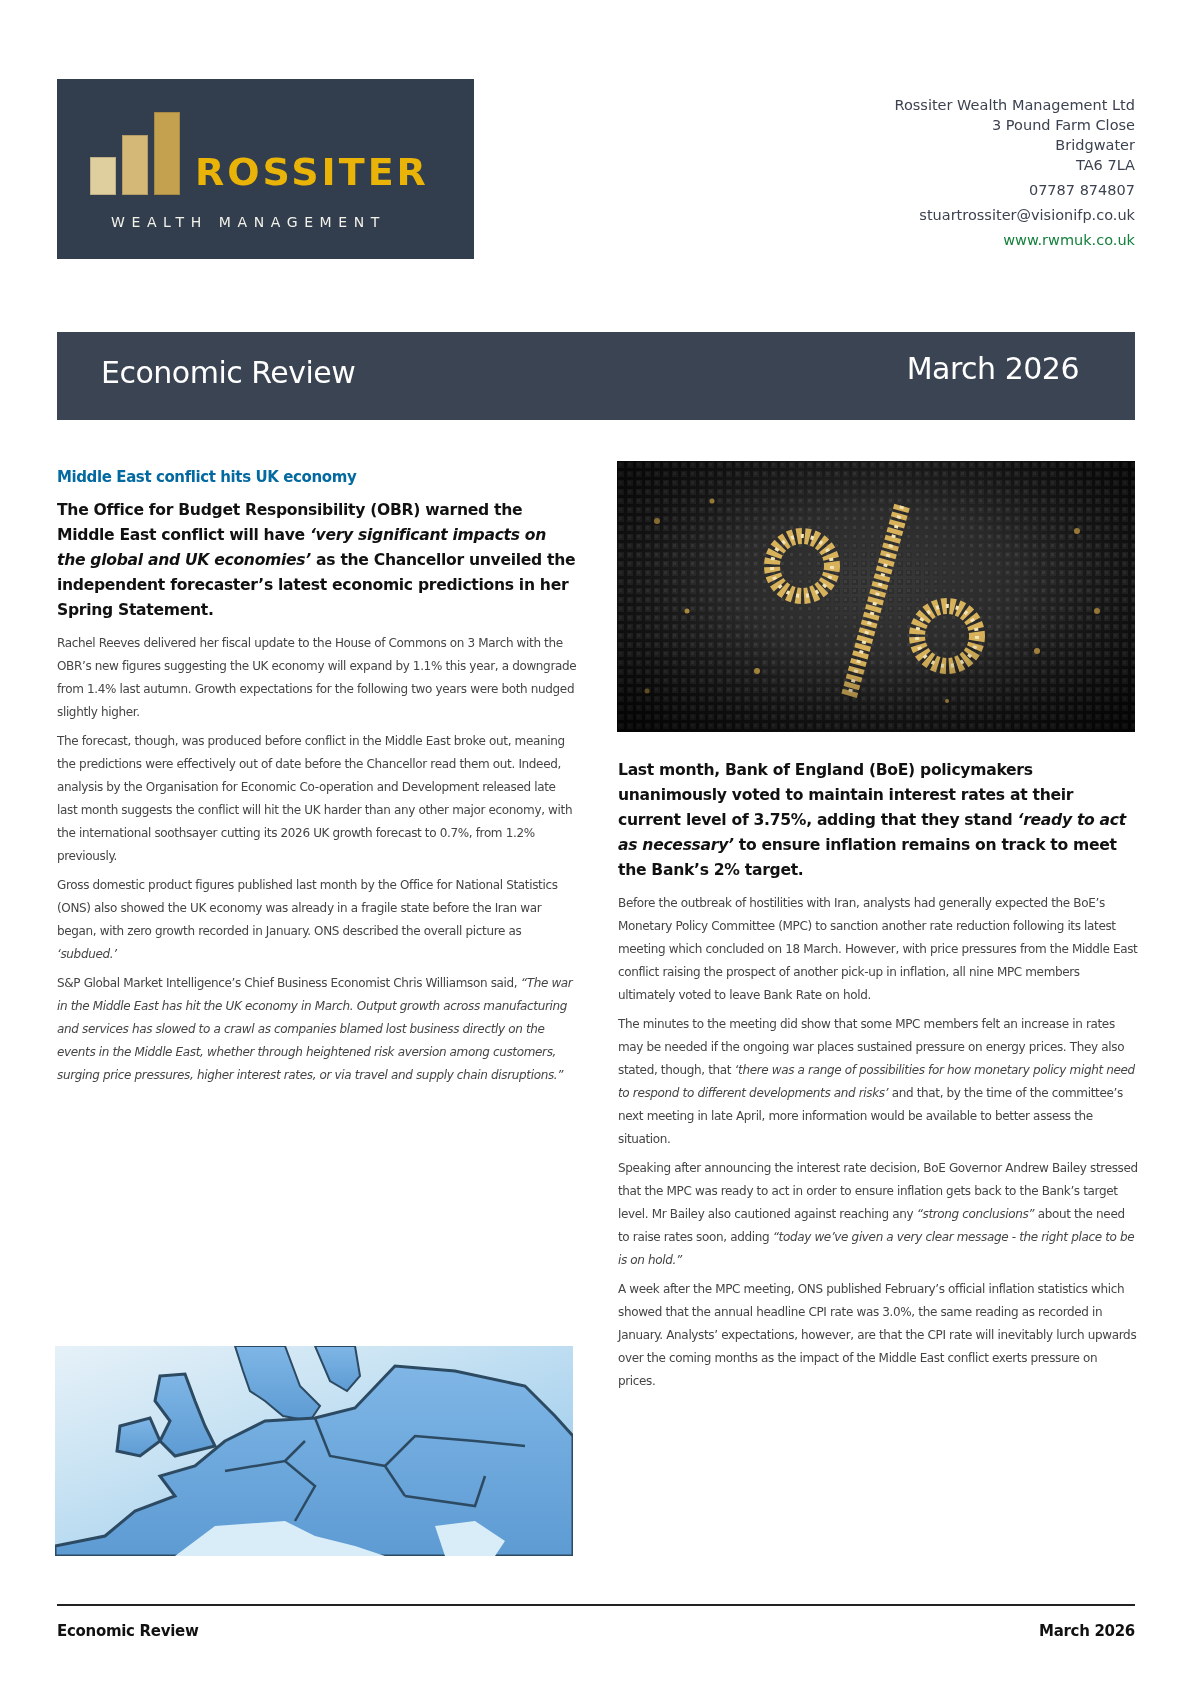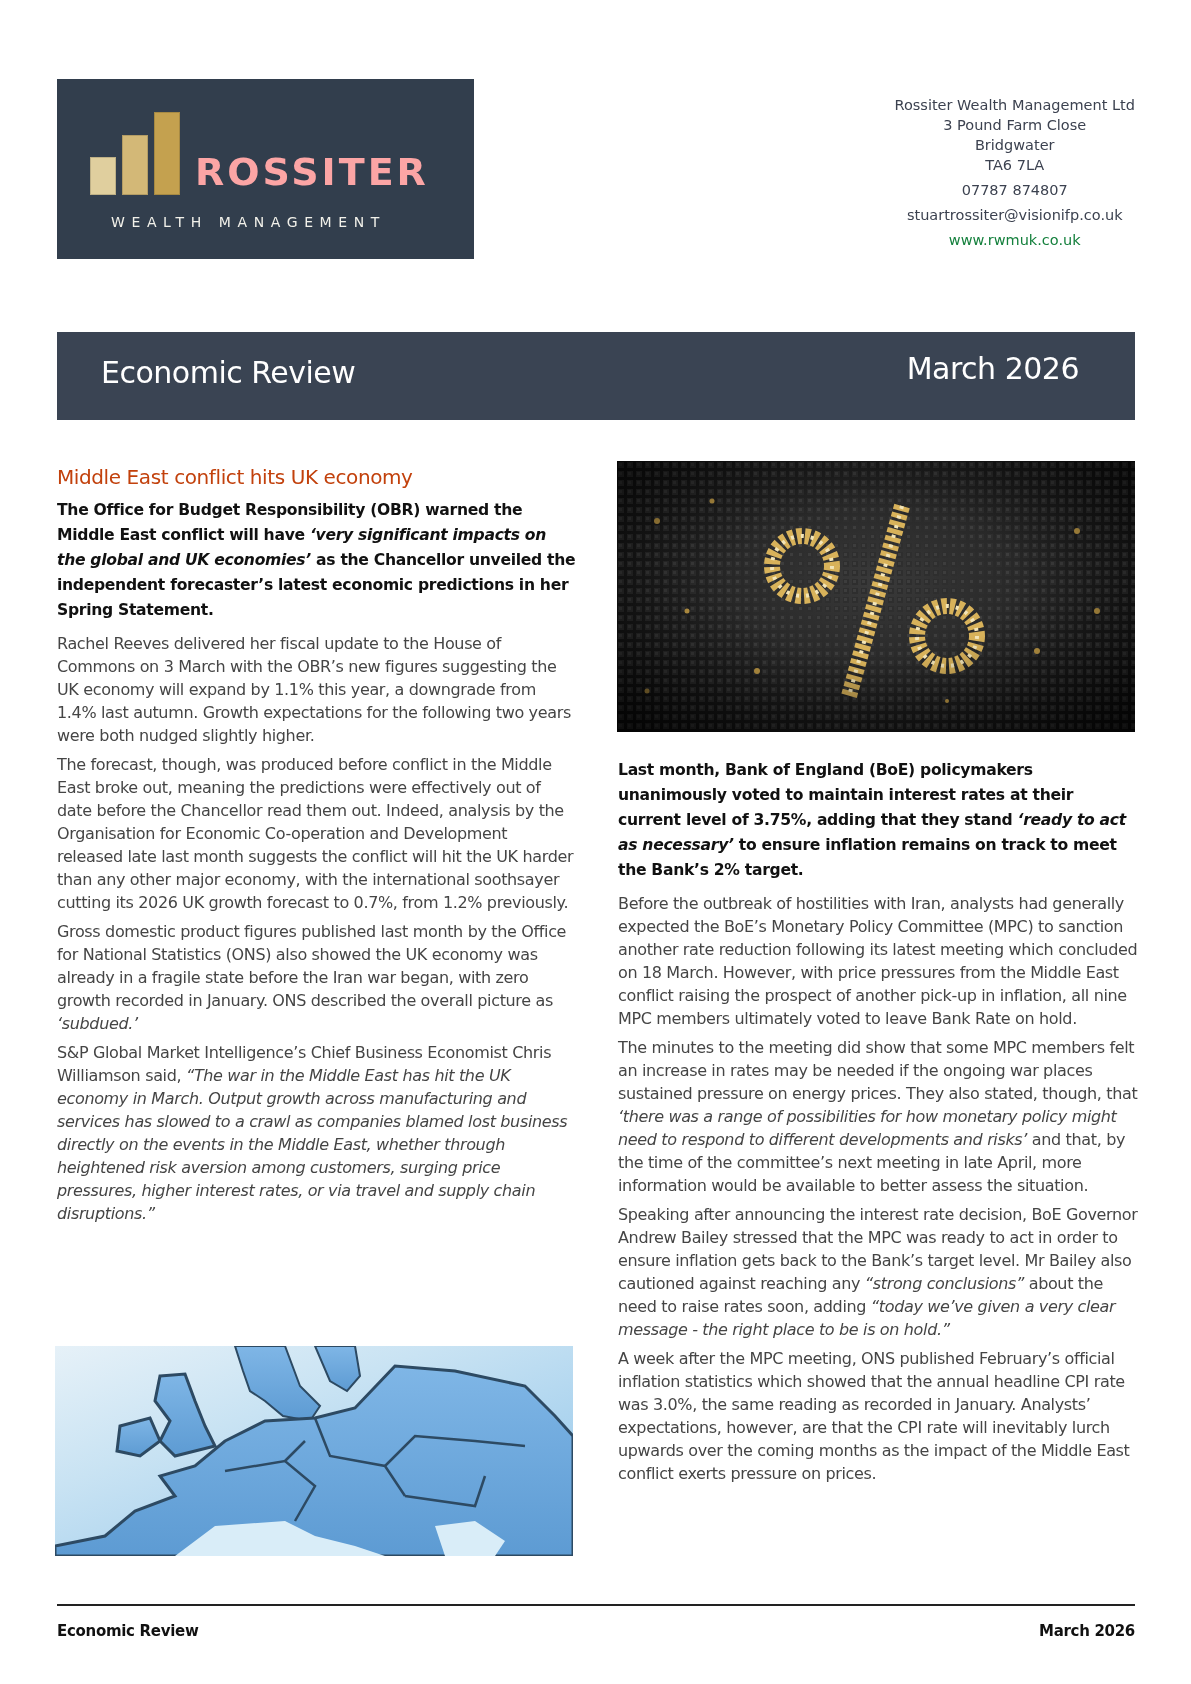--- a/index.html
+++ b/index.html
@@ -7,45 +7,45 @@
          font-family: "DejaVu Sans", sans-serif; color: #333; }
   .abs { position: absolute; }
 
   
   .logo { left: 57px; top: 79px; width: 417px; height: 180px; background: #323e4d; }
   .bar { position: absolute; bottom: 64px; width: 26px; border: 1px solid rgba(0,0,0,0.15); box-sizing: border-box; }
   .bar1 { left: 33px; height: 38px; background: #e0cf9e; }
   .bar2 { left: 65px; height: 60px; background: #d3b877; }
   .bar3 { left: 97px; height: 83px; background: #c4a14f; }
   .logo-name { position: absolute; left: 138px; top: 74px; font-family: "DejaVu Sans", sans-serif;
-    font-weight: bold; font-size: 38px; letter-spacing: 3px; color: #fca5a5; line-height: 1; }
+    font-weight: bold; font-size: 38px; letter-spacing: 3px; color: #eab308; line-height: 1; }
   .logo-sub { position: absolute; left: 54px; top: 136px; font-family: "DejaVu Sans", sans-serif;
     font-size: 14px; letter-spacing: 6.6px; color: #f2f1ea; line-height: 1; }
 
   
-  .contact { right: 56px; top: 95px; text-align: center; font-family: "DejaVu Sans", sans-serif;
+  .contact { right: 56px; top: 95px; text-align: right; font-family: "DejaVu Sans", sans-serif;
     font-size: 14.5px; color: #3c4250; line-height: 20px; }
   .contact div { white-space: nowrap; }
   .contact .gap { margin-top: 5px; }
   .contact .web { color: #15803d; font-weight: normal; margin-top: 5px; }
 
   
   .banner { left: 57px; top: 332px; width: 1078px; height: 88px; background: #3a4453; }
   .banner-title { position: absolute; left: 44px; top: 26px; font-family: "DejaVu Sans", sans-serif;
     font-size: 30px; color: #ffffff; line-height: 1; letter-spacing: -0.5px; }
   .banner-date { position: absolute; right: 56px; top: 22px; font-family: "DejaVu Sans", sans-serif;
     font-size: 30px; color: #ffffff; line-height: 1; letter-spacing: -0.5px; }
 
   
   .col { font-family: "DejaVu Sans", sans-serif; }
   .col-left { left: 57px; top: 462px; width: 520px; }
   .col-right { left: 618px; top: 758px; width: 520px; }
-  h2.headline { margin: 0 0 6px 0; font-size: 20px; font-weight: normal; color: #c2410c; line-height: 30px; letter-spacing: -0.4px; }
+  h2.headline { margin: 0 0 6px 0; font-size: 15px; font-weight: bold; color: #0369a1; line-height: 30px; letter-spacing: -0.4px; }
   p.lead { margin: 0 0 9px 0; font-size: 15.6px; font-weight: bold; color: #111; line-height: 25px; letter-spacing: -0.3px; }
-  p.body { margin: 0 0 6px 0; font-size: 16px; color: #454545; line-height: 23px; letter-spacing: -0.35px; }
+  p.body { margin: 0 0 6px 0; font-size: 12px; color: #454545; line-height: 23px; letter-spacing: -0.35px; }
   em { font-style: italic; }
 
   
   .img-digital { left: 617px; top: 461px; width: 518px; height: 271px; overflow: hidden;
     background:
       radial-gradient(ellipse at 50% 45%, #3a3a3a 0%, #1e1e1e 60%, #0d0d0d 100%); }
   .img-map { left: 55px; top: 1346px; width: 518px; height: 210px; overflow: hidden;
     background: linear-gradient(160deg, #e6f1f8 0%, #c9e3f3 35%, #a9d2ee 70%, #d8ecf6 100%); }
 
   

